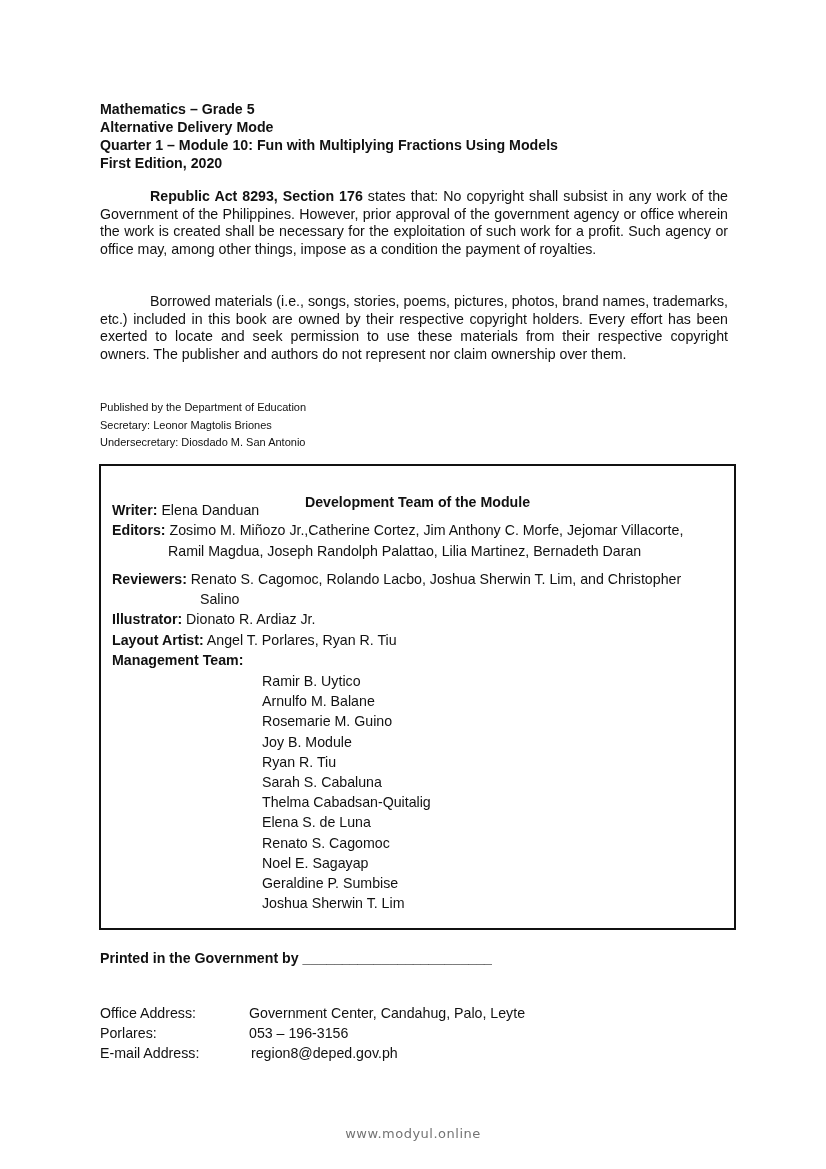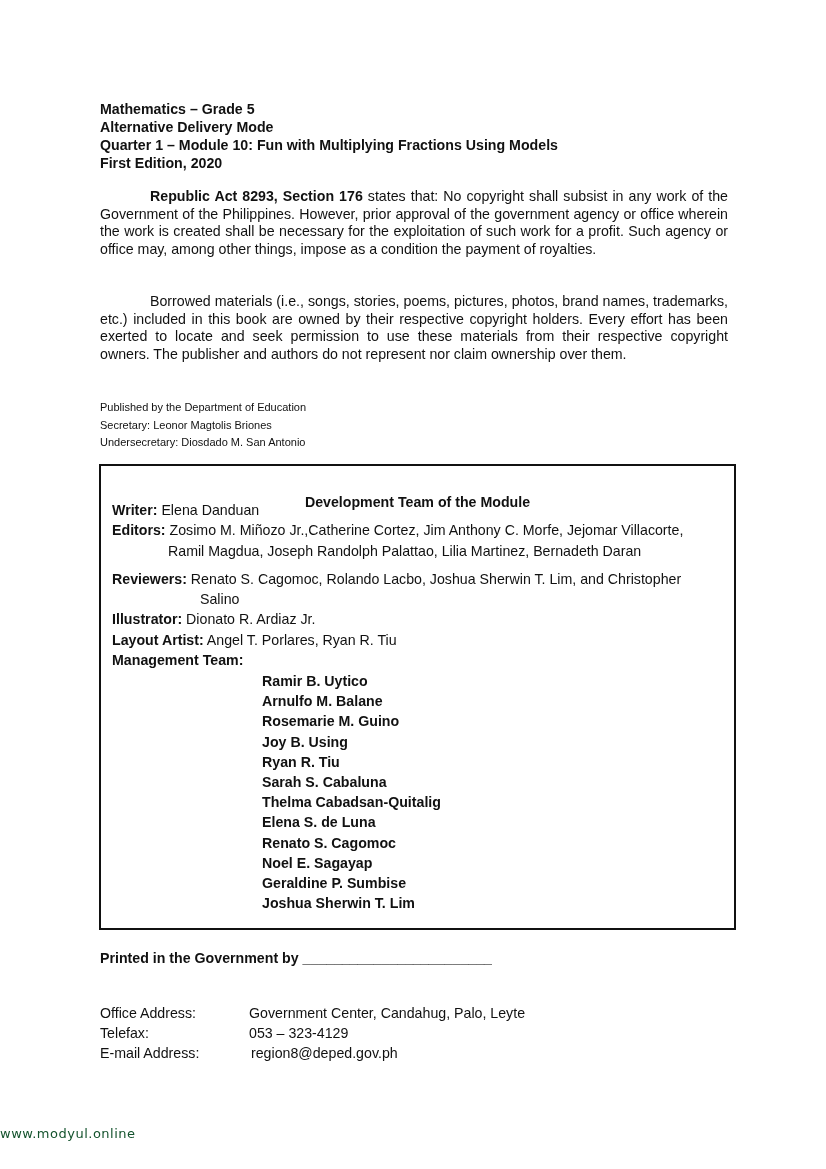--- a/index.html
+++ b/index.html
@@ -16,29 +16,29 @@
   .box { position: absolute; left: 99px; top: 464px; width: 633px; height: 462px;
          border: 2px solid #111; box-sizing: content-box; }
   .box .title { position: absolute; left: 0; right: 0; top: 16px; text-align: center;
                 font-weight: bold; font-size: 14.2px; margin-top: 12px; }
   .box .lines { position: absolute; left: 11px; top: 34px; width: 610px; font-size: 14.2px; line-height: 20.3px; }
   .box .lines b { font-weight: bold; }
   .entry { position: relative; }
   .hang1 { padding-left: 56px; text-indent: -56px; }
   .hang2 { padding-left: 88px; text-indent: -88px; margin-top: 8px; }
   .mgmt { position: absolute; left: 161px; top: 205px; font-size: 14.2px; line-height: 20.2px; }
-  .mgmt div { white-space: nowrap; font-weight: bold; }
+  .mgmt div { white-space: nowrap; }
   .printed { position: absolute; left: 100px; top: 949px; font-weight: bold; font-size: 14.2px; line-height: 18px; }
   .printed div { white-space: nowrap; }
   .contact { position: absolute; left: 100px; top: 1003px; font-size: 14.2px; line-height: 20px; }
   .crow { display: flex; white-space: nowrap; }
   .crow .lbl { width: 149px; }
   .crow .val-email { padding-left: 2px; }
-  .watermark { position: absolute; left: 0; right: 0; top: 1126px; 
-               font-family: "DejaVu Sans", sans-serif; font-size: 13px; color: #14532d; letter-spacing: 0.5px; }
+  .watermark { position: absolute; left: 0; right: 0; top: 1126px; text-align: center;
+               font-family: "DejaVu Sans", sans-serif; font-size: 13px; color: #737373; letter-spacing: 0.5px; }
 </style>
 </head>
 <body>
 
 <div class="hdr">
   <div>Mathematics – Grade 5</div>
   <div>Alternative Delivery Mode</div>
   <div>Quarter 1 – Module 10: Fun with Multiplying  Fractions Using Models</div>
   <div>First Edition, 2020</div>
 </div>
@@ -60,21 +60,21 @@
     <div class="entry hang1"><b>Editors:</b><span> Zosimo M. Miñozo Jr.,Catherine Cortez, Jim Anthony C. Morfe, Jejomar Villacorte,  Ramil Magdua, Joseph Randolph Palattao, Lilia Martinez, Bernadeth Daran</span></div>
     <div class="entry hang2"><b>Reviewers:</b><span> Renato S. Cagomoc, Rolando Lacbo, Joshua Sherwin T. Lim, and Christopher Salino</span></div>
     <div class="entry"><b>Illustrator:</b><span> Dionato R. Ardiaz Jr.</span></div>
     <div class="entry"><b>Layout Artist:</b><span> Angel T. Porlares, Ryan R. Tiu</span></div>
     <div class="entry"><b>Management Team:</b></div>
   </div>
   <div class="mgmt">
     <div>Ramir B. Uytico</div>
     <div>Arnulfo M. Balane</div>
     <div>Rosemarie M. Guino</div>
-    <div>Joy B. Using</div>
+    <div>Joy B. Module</div>
     <div>Ryan R. Tiu</div>
     <div>Sarah S. Cabaluna</div>
     <div>Thelma Cabadsan-Quitalig</div>
     <div>Elena S. de Luna</div>
     <div>Renato S. Cagomoc</div>
     <div>Noel E. Sagayap</div>
     <div>Geraldine P. Sumbise</div>
     <div>Joshua Sherwin T. Lim</div>
   </div>
 </div>
@@ -82,22 +82,22 @@
 <div class="printed">
   <div>Printed in the Government by ________________________</div>
 </div>
 
 <div class="contact">
   <div class="crow">
     <span class="lbl">Office Address:</span>
     <span>Government Center, Candahug, Palo, Leyte</span>
   </div>
   <div class="crow">
-    <span class="lbl">Telefax:</span>
-    <span>053 – 323-4129</span>
+    <span class="lbl">Porlares:</span>
+    <span>053 – 196-3156</span>
   </div>
   <div class="crow">
     <span class="lbl">E-mail Address:</span>
     <span class="val-email">region8@deped.gov.ph</span>
   </div>
 </div>
 
 <div class="watermark">www.modyul.online</div>
 
 </body></html>

